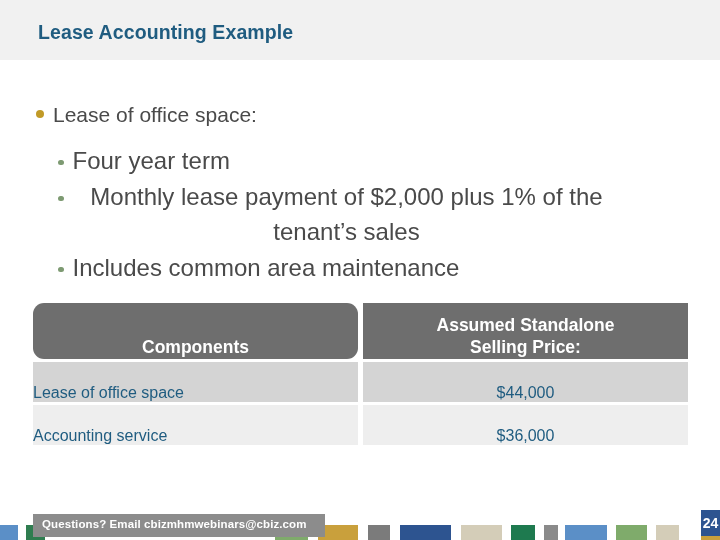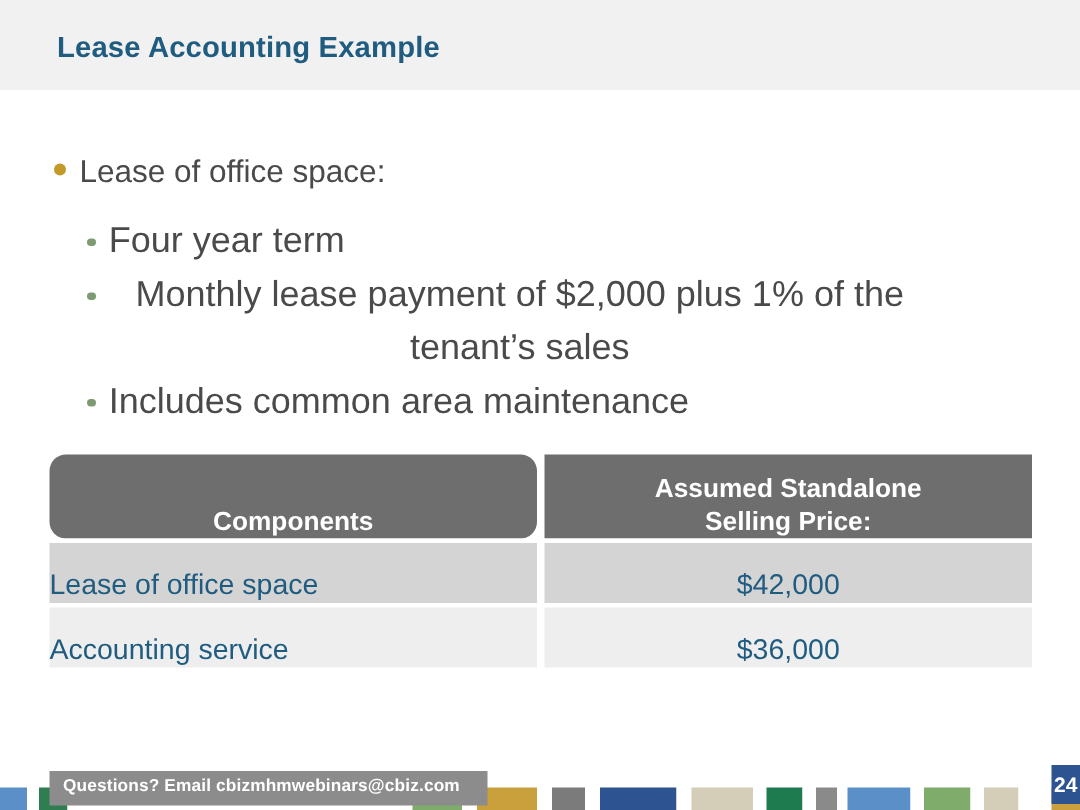--- a/index.html
+++ b/index.html
@@ -127,21 +127,21 @@
     height: 56px;
     vertical-align: bottom;
     padding-bottom: 7px;
     line-height: 1.25;
   }
   .row-gap-cell {
     height: 3px;
     background: #ffffff;
   }
   .td-cell {
-    font-size: 19px;
+    font-size: 16px;
     color: #1f5c80;
     height: 40px;
     vertical-align: middle;
     line-height: 1.1;
   }
   .row-dark .td-cell { background: #d4d4d4; }
   .row-light .td-cell { background: #eeeeee; }
   .td-left {
     text-align: left;
     padding-left: 8px;
@@ -246,21 +246,21 @@
         </td>
       </tr>
       <tr>
         <td class="row-gap-cell"></td>
         <td class="row-gap-cell"></td>
         <td class="row-gap-cell"></td>
       </tr>
       <tr class="row-dark">
         <td class="td-cell td-left" style="color: rgb(31, 92, 128); background: rgb(212, 212, 212);">Lease of office space</td>
         <td class="gap-cell"></td>
-        <td class="td-cell td-center" style="color: rgb(31, 92, 128); background: rgb(212, 212, 212);">$42,000</td>
+        <td class="td-cell td-center" style="color: rgb(31, 92, 128); background: rgb(212, 212, 212);">$44,000</td>
       </tr>
       <tr>
         <td class="row-gap-cell"></td>
         <td class="row-gap-cell"></td>
         <td class="row-gap-cell"></td>
       </tr>
       <tr class="row-light">
         <td class="td-cell td-left" style="color: rgb(31, 92, 128); background: rgb(238, 238, 238);">Accounting service</td>
         <td class="gap-cell"></td>
         <td class="td-cell td-center" style="color: rgb(31, 92, 128); background: rgb(238, 238, 238);">$36,000</td>

